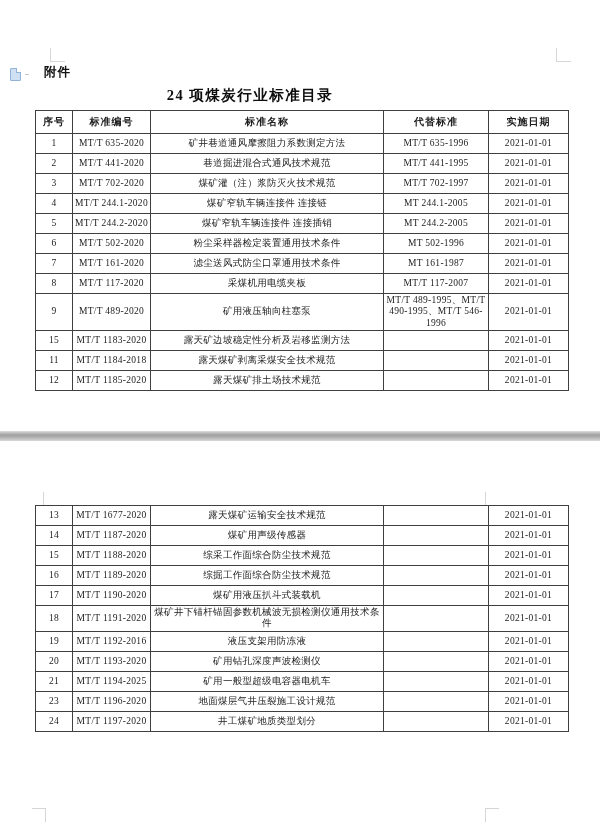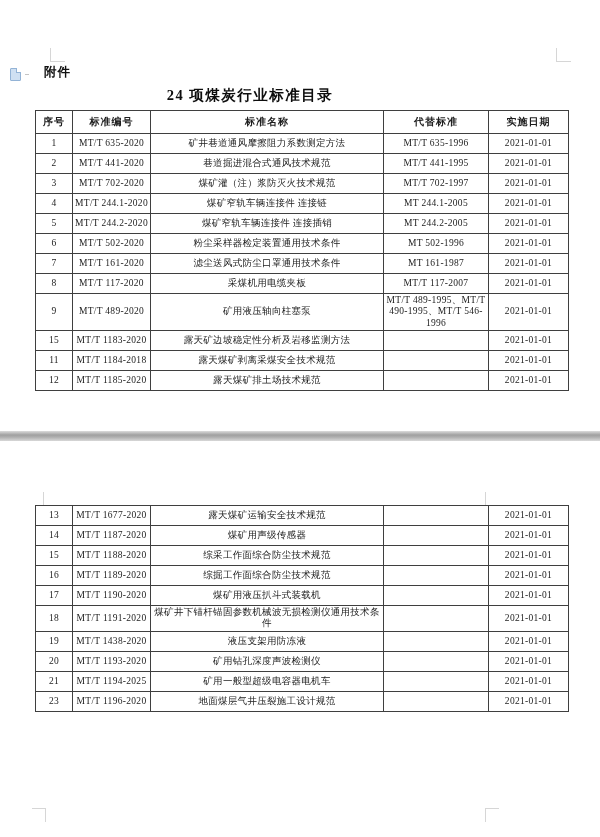--- a/index.html
+++ b/index.html
@@ -231,21 +231,21 @@
           </tr>
           <tr>
             <td>18</td>
             <td>MT/T 1191-2020</td>
             <td>煤矿井下锚杆锚固参数机械波无损检测仪通用技术条件</td>
             <td></td>
             <td>2021-01-01</td>
           </tr>
           <tr>
             <td>19</td>
-            <td>MT/T 1438-2020</td>
+            <td>MT/T 1192-2016</td>
             <td>液压支架用防冻液</td>
             <td></td>
             <td>2021-01-01</td>
           </tr>
           <tr>
             <td>20</td>
             <td>MT/T 1193-2020</td>
             <td>矿用钻孔深度声波检测仪</td>
             <td></td>
             <td>2021-01-01</td>
@@ -257,20 +257,27 @@
             <td></td>
             <td>2021-01-01</td>
           </tr>
           <tr>
             <td>23</td>
             <td>MT/T 1196-2020</td>
             <td>地面煤层气井压裂施工设计规范</td>
             <td></td>
             <td>2021-01-01</td>
           </tr>
+          <tr>
+            <td>24</td>
+            <td>MT/T 1197-2020</td>
+            <td>井工煤矿地质类型划分</td>
+            <td></td>
+            <td>2021-01-01</td>
+          </tr>
         </tbody>
     </table>
 
     <div class="crop tr-corner" style="left:32px;top:367px;"></div>
     <div class="crop tl-corner" style="left:485px;top:367px;"></div>
   </div>
 
 </div>
 
 </body></html>

